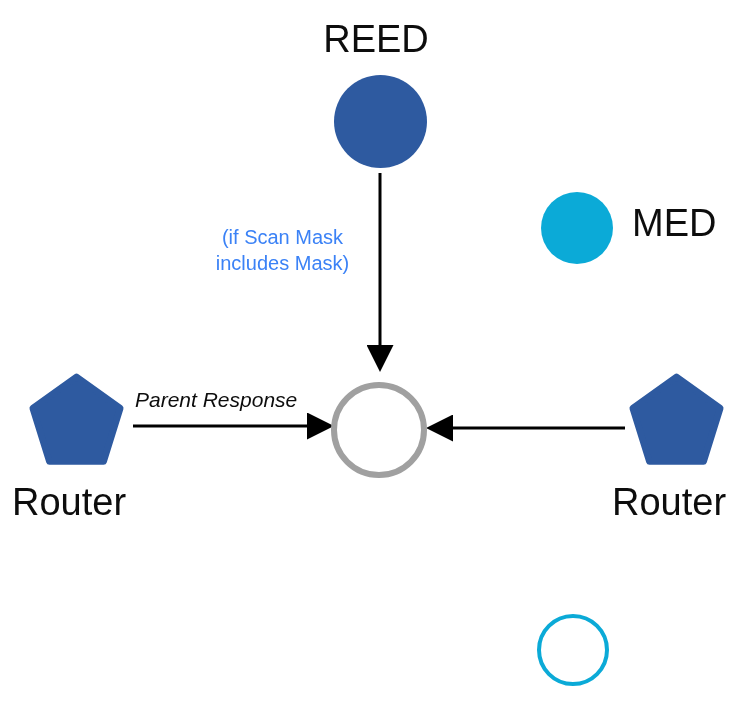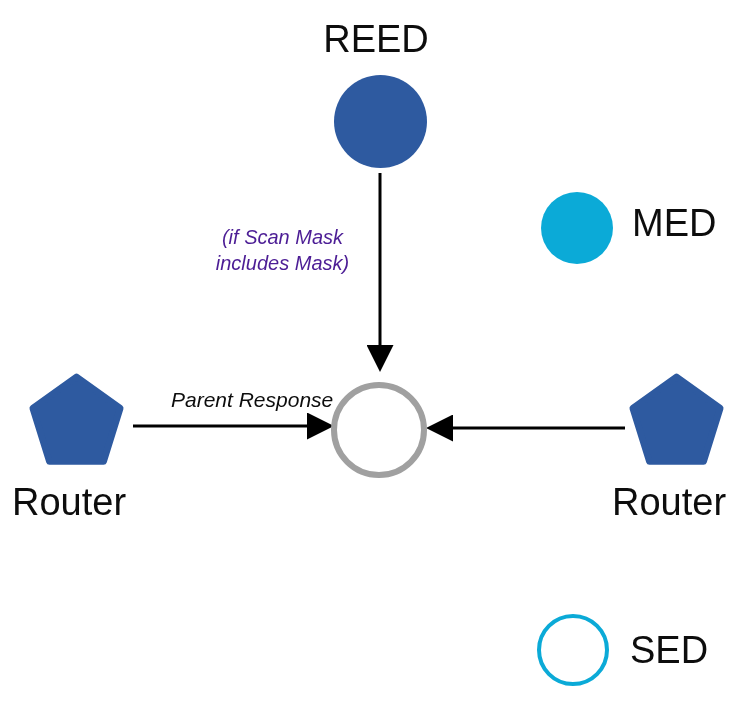--- a/index.html
+++ b/index.html
@@ -29,22 +29,21 @@
   }
   .edge-label {
     position: absolute;
     color: #0d0d0d;
     font-style: italic;
     font-weight: 400;
     white-space: nowrap;
   }
   .annotation {
     position: absolute;
-    color: #4c1d95;
-    font-style: italic;
+    color: #3b82f6;
     font-size: 20px;
     line-height: 1.32;
     text-align: center;
     white-space: nowrap;
   }
   .shape {
     position: absolute;
   }
   .disc {
     border-radius: 50%;
@@ -105,30 +104,27 @@
   <div class="shape disc" style="left:331px; top:382px; width:84px; height:84px;
               border:6px solid #A0A0A0; background:#ffffff;"></div>
 
   <svg class="shape-svg" style="left:29px; top:374px;" width="95" height="95" viewBox="0 0 100 100">
     <path d="M50 3 L96 36 L78.5 92 L21.5 92 L4 36 Z" fill="#2E5AA0" stroke="#2E5AA0" stroke-width="7" stroke-linejoin="round"></path>
   </svg>
   <div class="node-label" style="left:12px; top:483px;">
     <span>Router</span>
   </div>
 
-  <div class="edge-label" style="left:135px; top:388px; font-size:21px;margin-left:36px;">
+  <div class="edge-label" style="left:135px; top:388px; font-size:21px;">
     <span>Parent Response</span>
   </div>
 
   <svg class="shape-svg" style="left:629px; top:374px;" width="95" height="95" viewBox="0 0 100 100">
     <path d="M50 3 L96 36 L78.5 92 L21.5 92 L4 36 Z" fill="#2E5AA0" stroke="#2E5AA0" stroke-width="7" stroke-linejoin="round"></path>
   </svg>
   <div class="node-label" style="left:612px; top:483px;">
     <span>Router</span>
   </div>
 
   <div class="shape disc" style="left:537px; top:614px; width:64px; height:64px;
               border:4px solid #0BAAD7; background:#ffffff;"></div>
-  <div class="node-label" style="left:630px; top:631px;">
-    <span>SED</span>
-  </div>
 
 </div>
 
 </body></html>

